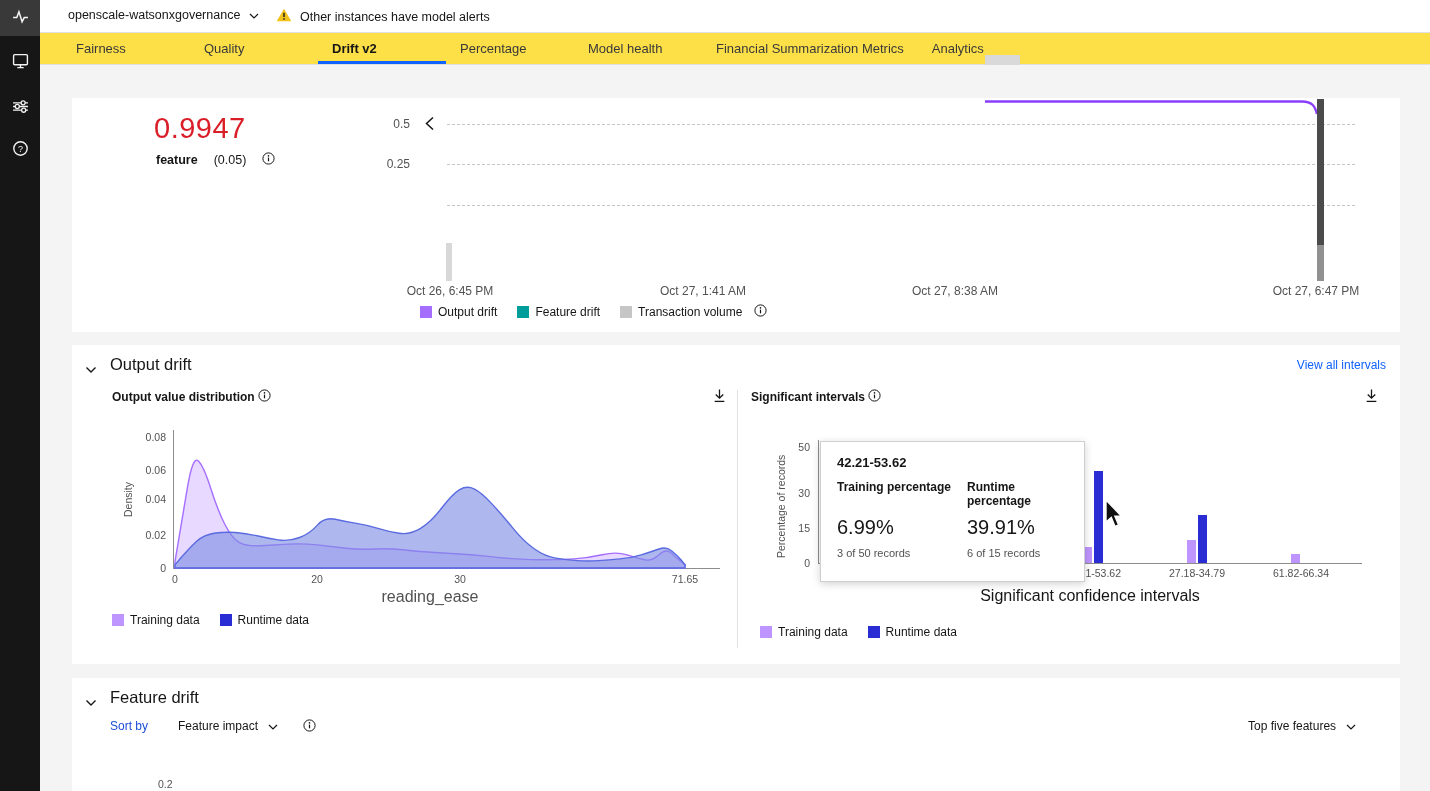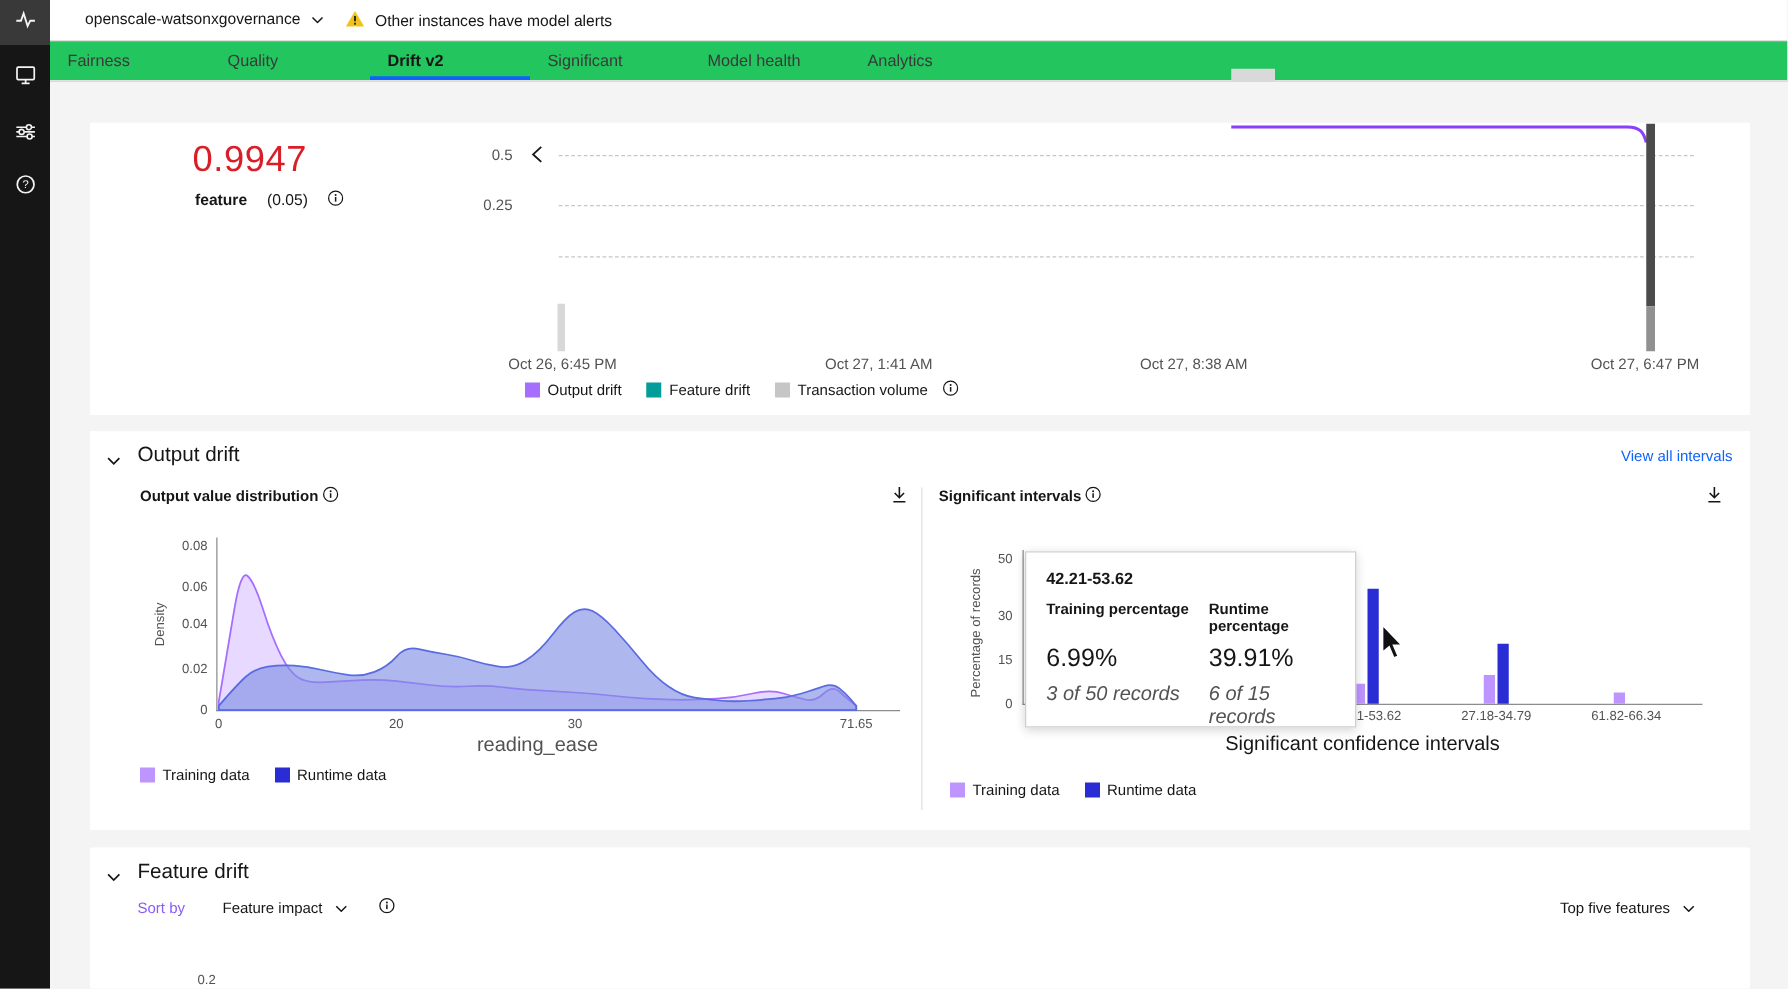--- a/index.html
+++ b/index.html
@@ -14,21 +14,21 @@
 
   
   .main { position:absolute; left:40px; top:0; width:1390px; height:791px; }
   .topbar { position:relative; height:33px; background:#fff; border-bottom:1px solid #e0e0e0; }
   .instance { position:absolute; left:28px; top:8px; font-size:12.5px; display:flex; align-items:flex-end; gap:9px; cursor:pointer; }
   .alert-group { position:absolute; left:236px; top:8px; display:flex; align-items:center; gap:8px; font-size:12.5px; }
   .crumbrow { position:relative; height:33px; background:#fff; border-bottom:1px solid #e0e0e0; }
   .crumbs { position:absolute; left:33px; top:9px; font-size:12.5px; }
   .crumb-link { color:#0f62fe; cursor:pointer; text-decoration:none; }
   .crumb-sep { color:#525252; margin:0 7px; }
-  .tabsrow { position:relative; height:32px; background:#22c55e; border-bottom:1px solid #e0e0e0; display:flex; }
+  .tabsrow { position:relative; height:32px; background:#fde047; border-bottom:1px solid #e0e0e0; display:flex; padding-left:22px; }
   .tab { min-width:128px; padding:0 14px; font-size:13px; line-height:31px; color:#393939; cursor:pointer; white-space:nowrap; }
   .tab.active { font-weight:bold; color:#161616; box-shadow:inset 0 -3px 0 #0f62fe; }
   .frag { position:absolute; left:945px; top:22px; width:35px; height:10px; background:#d9d9d9; }
 
   
   .content { position:absolute; top:98px; left:0; width:1390px; height:693px; background:#f4f4f4; overflow:hidden; }
   .card { position:absolute; left:32px; width:1328px; background:#fff; }
   #card-timeline { top:0; height:234px; }
   #card-output   { top:247px; height:319px; }
   #card-feature  { top:580px; height:211px; }
@@ -63,26 +63,26 @@
   .divider { left:665px; top:45px; width:1px; height:258px; background:#e0e0e0; }
   .bar { position:absolute; bottom:0; width:9px; cursor:pointer; }
   .bar.train { background:#be95ff; }
   .bar.run   { background:#2a2cd4; }
   .tooltip { left:748px; top:96px; width:265px; height:141px; background:#fff; border:1px solid #cfcfcf;
              box-shadow:0 2px 8px rgba(0,0,0,.18); z-index:5; padding:13px 16px; }
   .tt-range { font-size:13px; font-weight:bold; margin-bottom:10px; }
   .tt-grid { display:grid; grid-template-columns:130px auto; }
   .tt-label { font-size:12px; font-weight:bold; margin-bottom:8px; }
   .tt-value { font-size:20px; margin-bottom:8px; }
-  .tt-detail { font-size:16px; color:#525252;font-style:italic; }
+  .tt-detail { font-size:11px; color:#525252; }
   .xlabel { transform:translateX(-50%); font-size:16px; color:#161616; white-space:nowrap; }
   .cursor-svg { z-index:6; }
 
   
-  .ctrl-label { font-size:12px; color:#8b5cf6; }
+  .ctrl-label { font-size:12px; color:#1d4ed8; }
   .ctrl-value { font-size:12px; color:#161616; display:flex; align-items:center; gap:10px; cursor:pointer; }
   .partial-tick { font-size:10.5px; color:#525252; }
 </style>
 </head>
 <body>
 
 <nav class="sidebar">
   <div class="side-tile sel" style="top:0">
     <span>
       <svg width="17" height="17" viewBox="0 0 16 16">
@@ -139,22 +139,23 @@
       </span>
       <span>Other instances have model alerts</span>
     </div>
   </header>
 
 
   <div class="tabsrow">
     <div class="tab">Fairness</div>
     <div class="tab">Quality</div>
     <div class="tab active">Drift v2</div>
-    <div class="tab">Significant</div>
+    <div class="tab">Percentage</div>
     <div class="tab">Model health</div>
+    <div class="tab">Financial Summarization Metrics</div>
     <div class="tab">Analytics</div>
     <div class="frag"></div>
   </div>
 
   <div class="content">
 
     <section class="card" id="card-timeline">
       <div class="abs metric-value">0.9947</div>
       <div class="abs metric-label">
         <b>feature</b>

